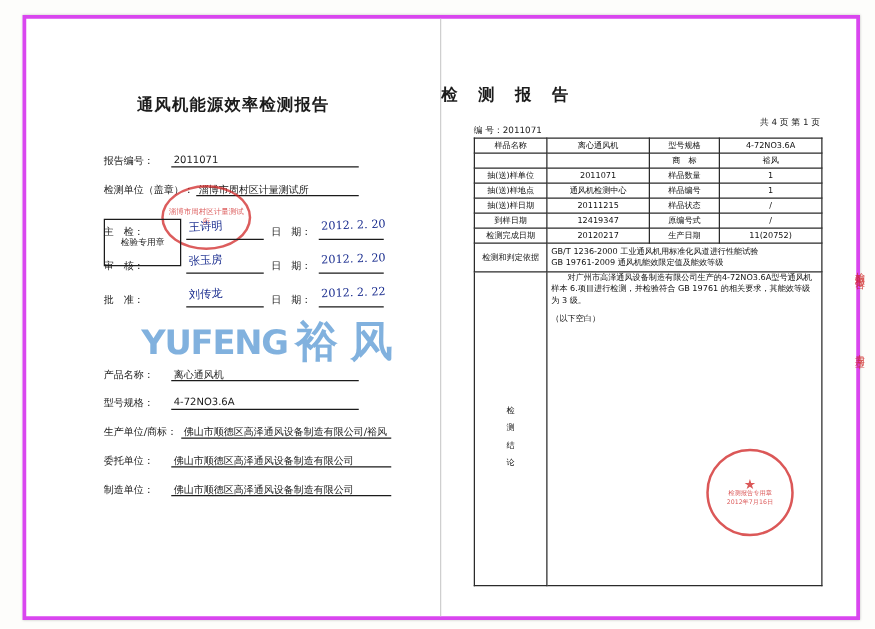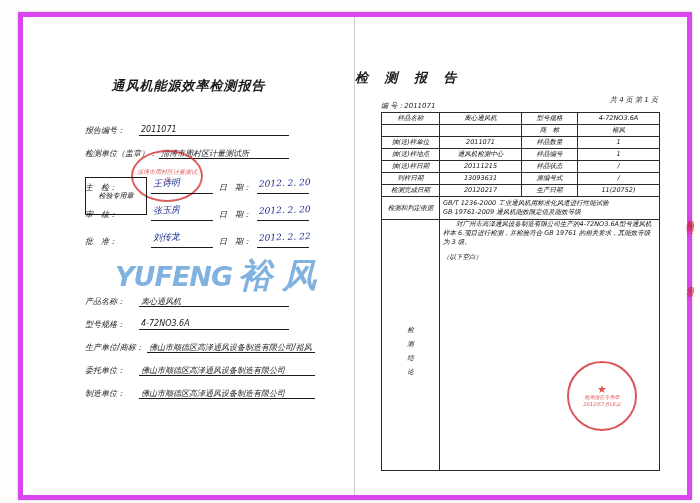--- a/index.html
+++ b/index.html
@@ -12,22 +12,21 @@
   }
   .page{
     position:absolute;left:0;top:0;width:700px;height:503px;
     background:#fdfdfb;
   }
   
   .sheet{
     position:absolute;left:18px;top:12px;width:664px;height:478px;
     background:#ffffff;
     box-shadow:0 0 2px rgba(0,0,0,.25);
-    border:5px solid #d946ef;
-    font-style:italic;
+    border:3px solid #d946ef;
   }
   .fold{
     position:absolute;left:331px;top:0;width:1px;height:478px;
     background:#cfcfcf;
   }
   .leftpage{position:absolute;left:0;top:0;width:331px;height:478px;}
   .rightpage{position:absolute;left:332px;top:0;width:331px;height:478px;}
 
   
   .l-title{
@@ -253,21 +252,21 @@
             <td class="vcenter">1</td>
           </tr>
           <tr>
             <td class="lbl">抽(送)样日期</td>
             <td class="vcenter">20111215</td>
             <td class="lbl">样品状态</td>
             <td class="vcenter">/</td>
           </tr>
           <tr>
             <td class="lbl">到样日期</td>
-            <td class="vcenter">13093631</td>
+            <td class="vcenter">12419347</td>
             <td class="lbl">原编号式</td>
             <td class="vcenter">/</td>
           </tr>
           <tr>
             <td class="lbl">检测完成日期</td>
             <td class="vcenter">20120217</td>
             <td class="lbl">生产日期</td>
             <td class="vcenter">11(20752)</td>
           </tr>
           <tr>

